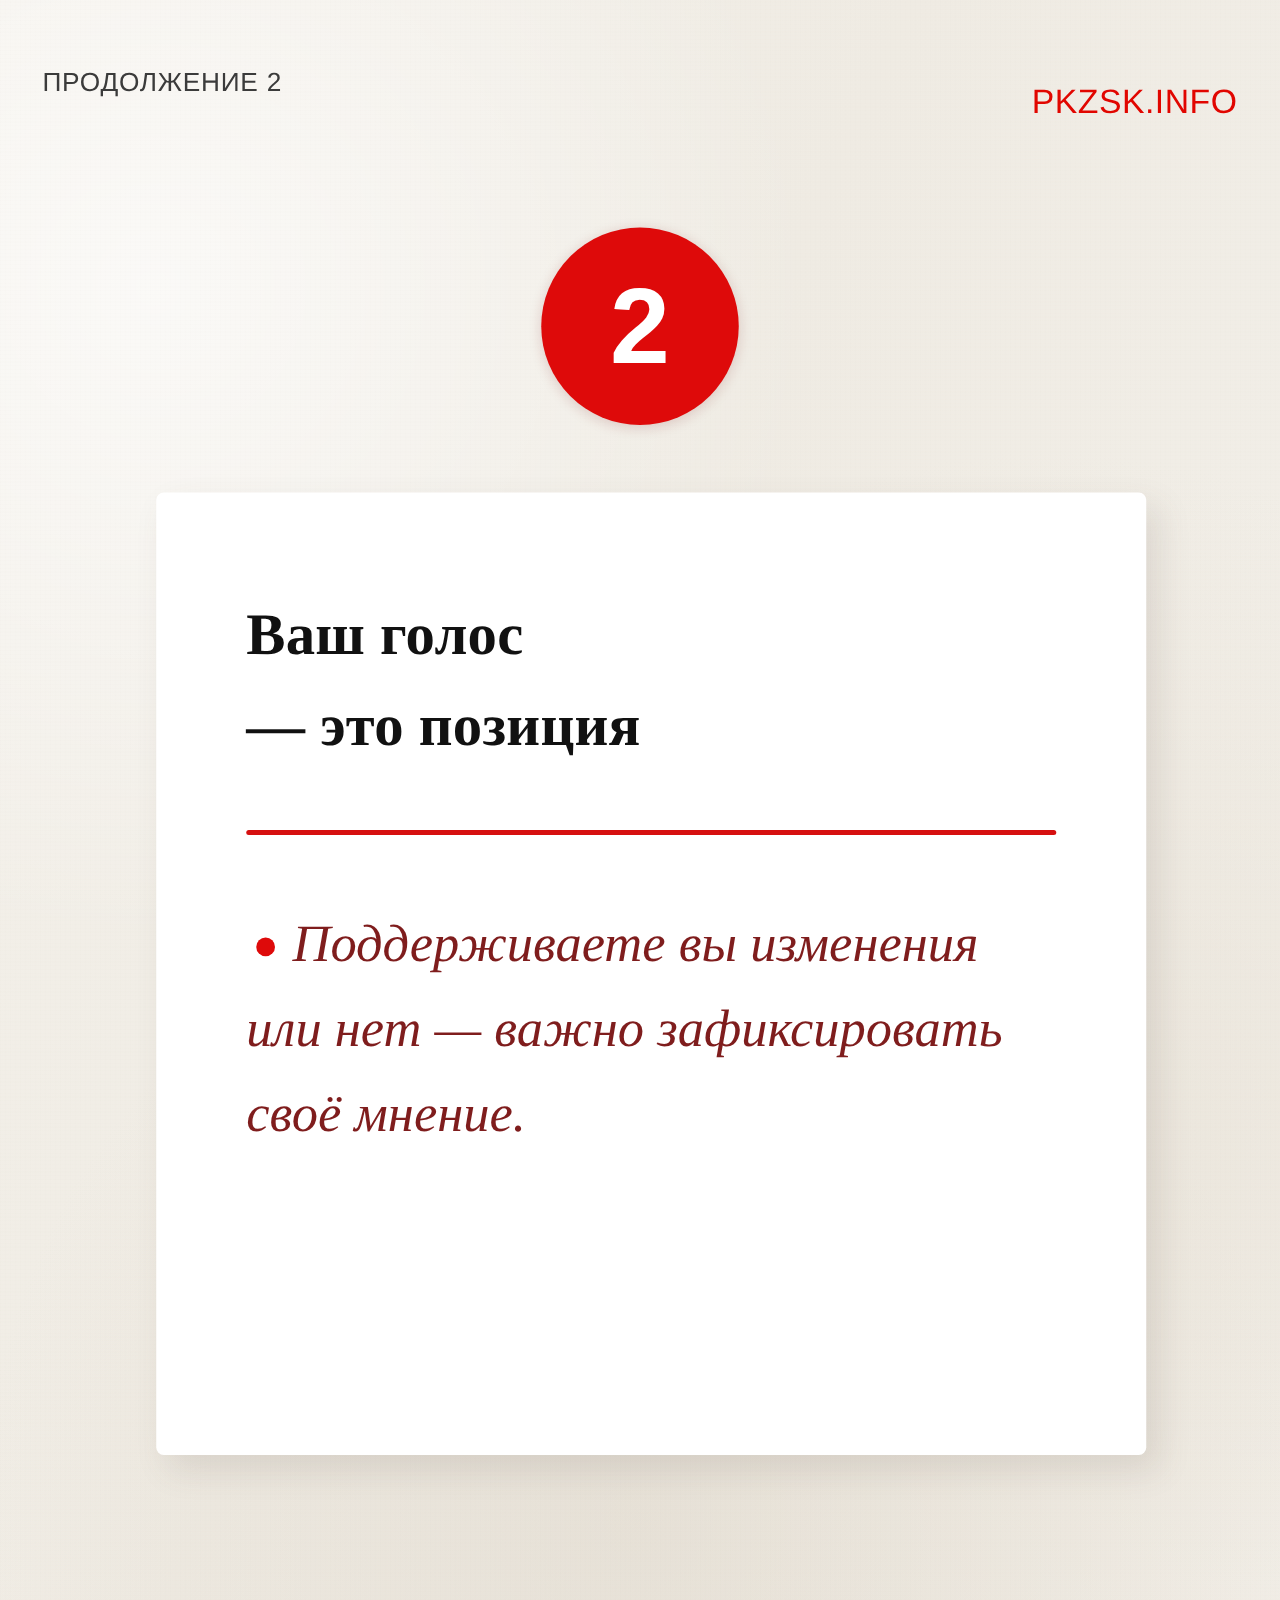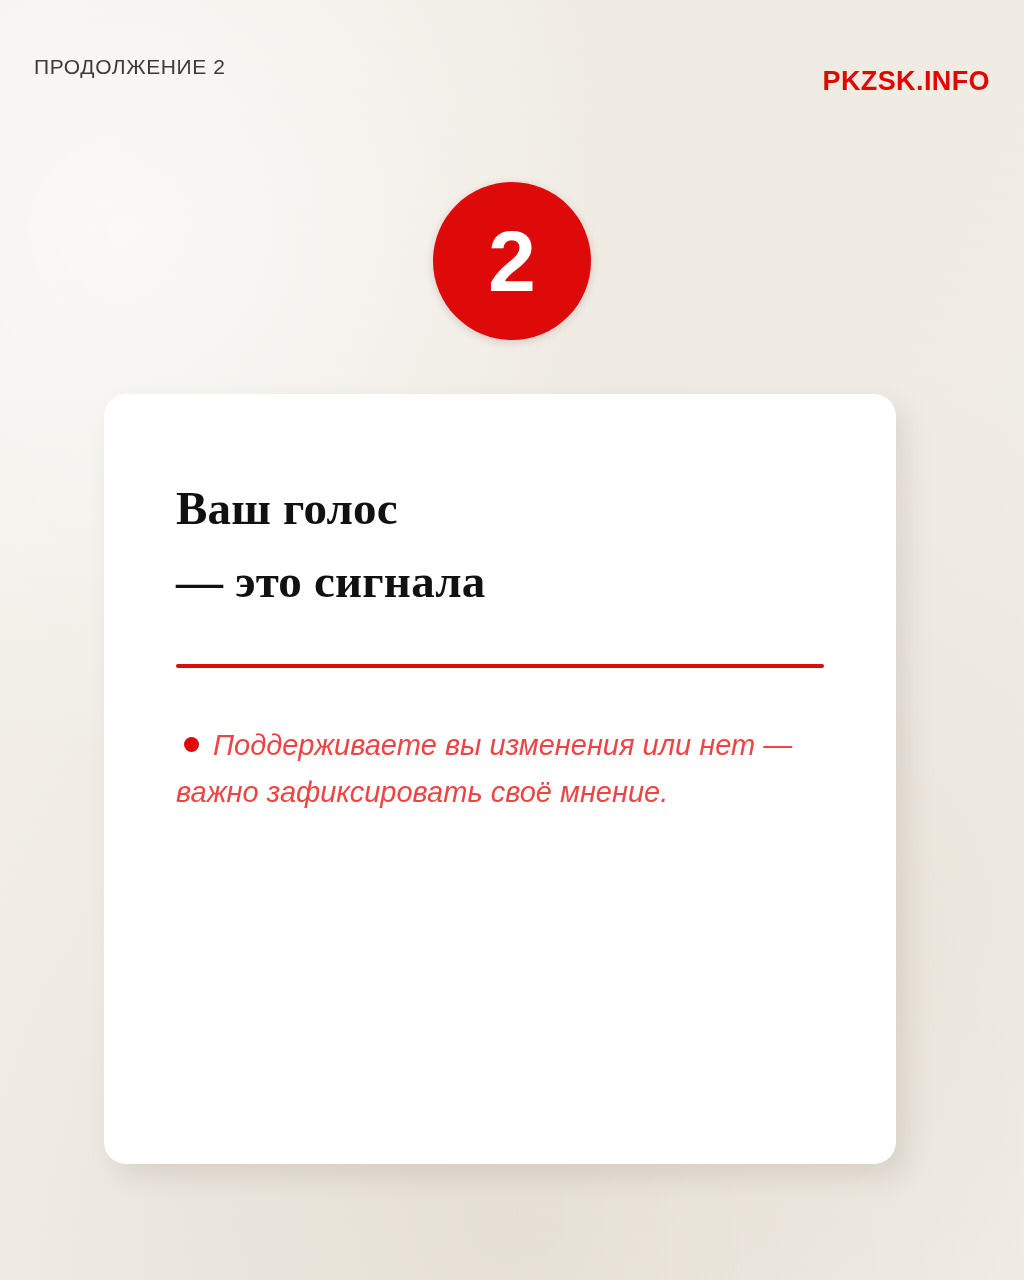--- a/index.html
+++ b/index.html
@@ -57,21 +57,21 @@
   }
   .header-label {
     font-size: 21px;
     letter-spacing: 0.6px;
     color: #3b3b3b;
     font-weight: 400;
     white-space: nowrap;
   }
   .header-brand {
     font-size: 27px;
-    font-weight: 700;
+    font-weight: 400;
     color: #e10600;
     letter-spacing: 0.4px;
     white-space: nowrap;
     margin-top: 28px;
   }
 
   
   .badge-wrap {
     position: absolute;
     top: 182px;
@@ -95,25 +95,25 @@
     font-size: 86px;
     font-weight: 700;
     line-height: 1;
     font-family: "Liberation Sans", sans-serif;
   }
 
   
   .card {
     position: absolute;
     top: 394px;
-    left: 104px;
+    left: 125px;
     width: 792px;
     height: 770px;
     background: #ffffff;
-    border-radius: 22px;
+    border-radius: 6px;
     box-sizing: border-box;
     padding: 78px 72px 60px 72px;
     box-shadow: 10px 12px 26px rgba(90,80,70,0.13);
   }
 
   .card-title {
     font-family: "Liberation Serif", serif;
     color: #111111;
     font-weight: 700;
     font-size: 47px;
@@ -129,25 +129,25 @@
     height: 4px;
     width: 100%;
     background: #d61010;
     border-radius: 2px;
   }
 
   .bullets {
     margin-top: 54px;
   }
   .bullet-item {
-    font-family: Liberation Sans, sans-serif;
+    font-family: Liberation Serif, serif;
     font-style: italic;
-    font-size: 29px;
+    font-size: 42px;
     line-height: 1.62;
-    color: #ef4444;
+    color: #7f1d1d;
     font-weight: 500;
   }
   .bullet-item + .bullet-item {
     margin-top: 60px;
   }
   .bullet-dot {
     display: inline-block;
     width: 15px;
     height: 15px;
     border-radius: 50%;
@@ -174,21 +174,21 @@
 
   <div class="badge-wrap">
     <div class="badge">
       <span class="badge-number">2</span>
     </div>
   </div>
 
   <div class="card">
     <div class="card-title">
       <span class="line1">Ваш голос</span>
-      <span class="line2">— это сигнала</span>
+      <span class="line2">— это позиция</span>
     </div>
 
     <div class="divider"></div>
 
     <div class="bullets">
       <div class="bullet-item">
         <span class="bullet-dot"></span><span class="bullet-text">Поддерживаете вы изменения или нет — важно зафиксировать своё мнение.</span>
       </div>
     </div>
   </div>

